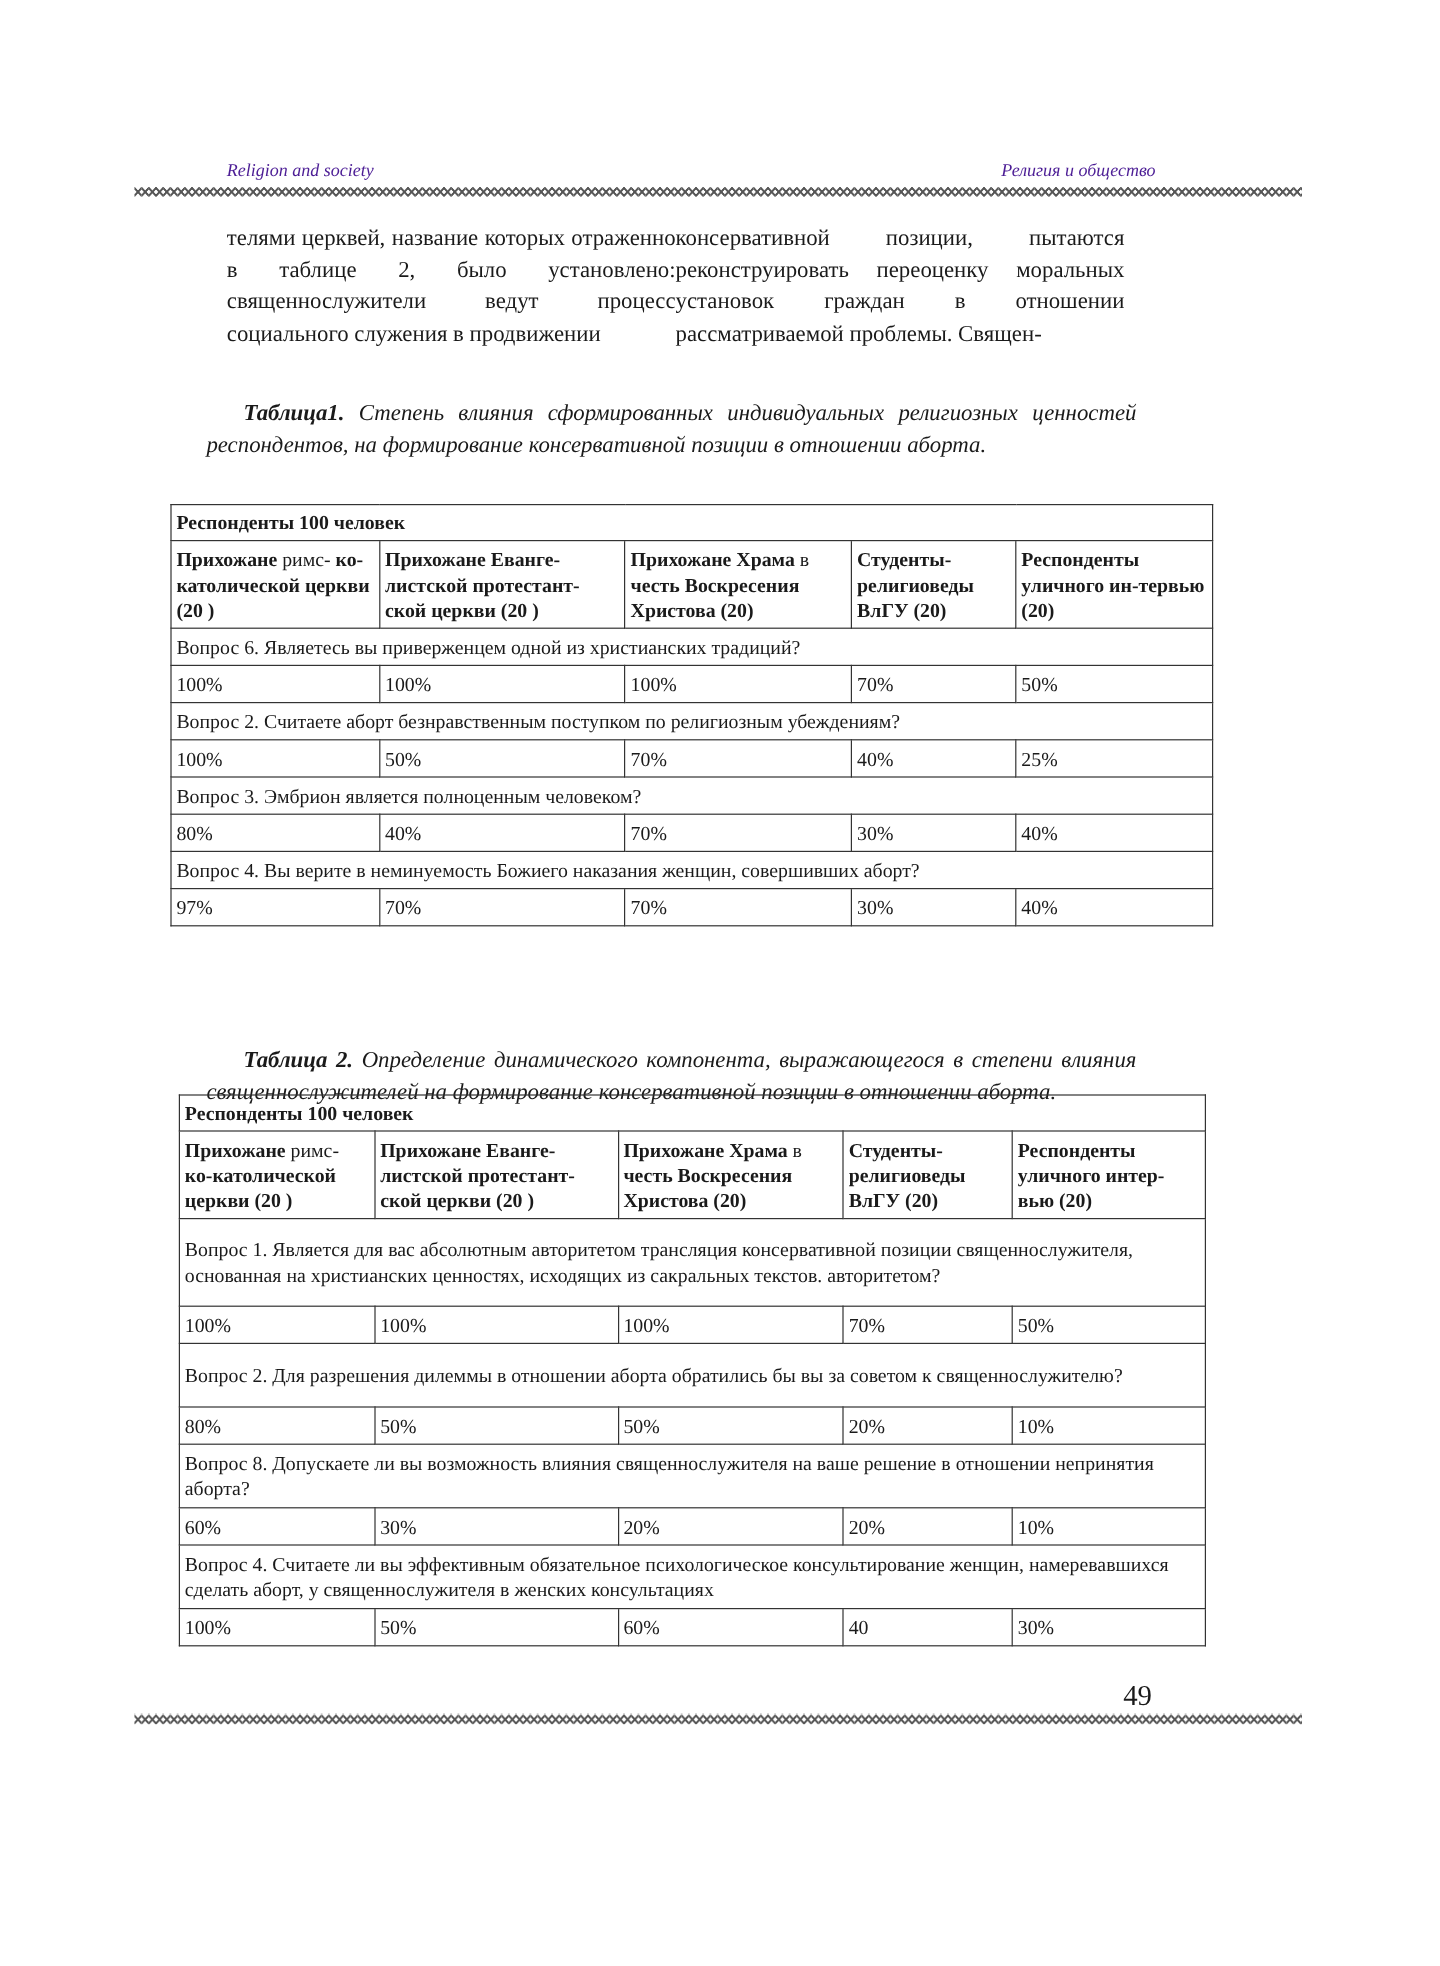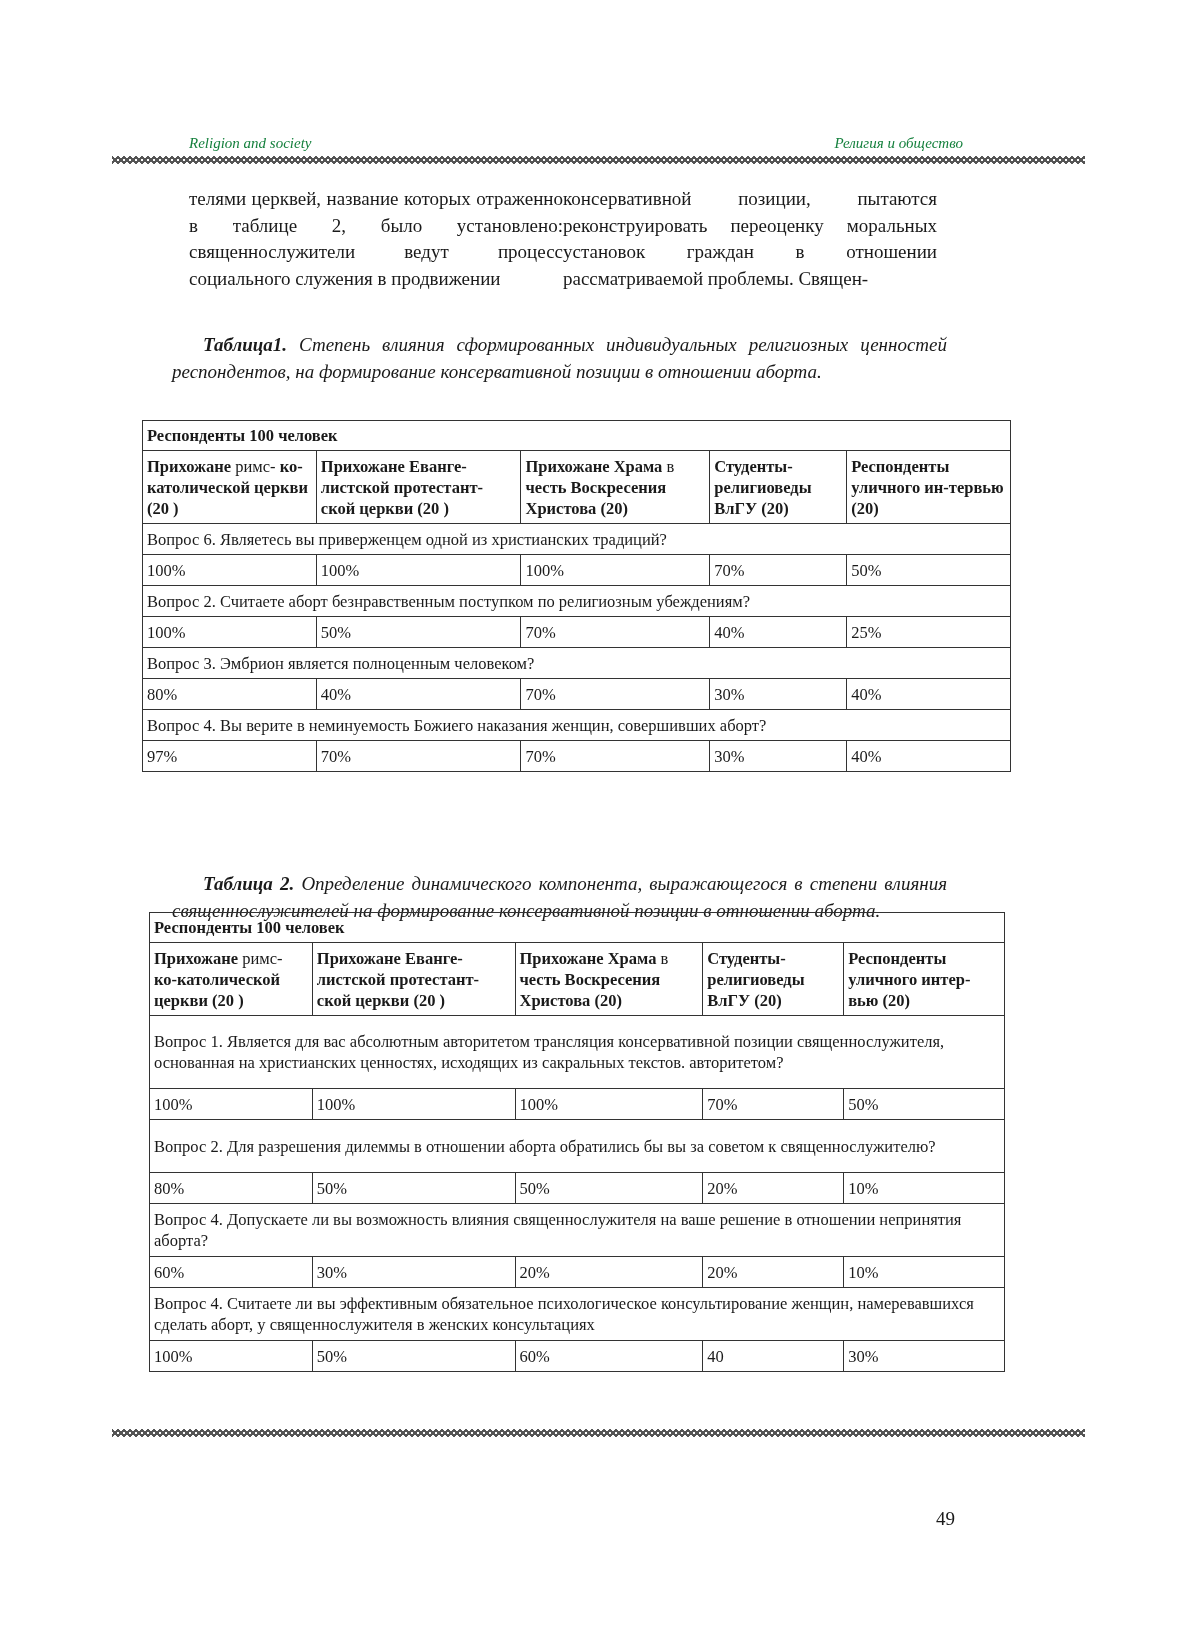--- a/index.html
+++ b/index.html
@@ -1,18 +1,18 @@
 <!DOCTYPE html>
 <html><head>
 <meta charset="utf-8">
 <style>
   html, body { margin: 0; padding: 0; background: #ffffff; }
   body { width: 1200px; height: 1638px; position: relative; overflow: hidden; color: #1a1a1a; font-family: "Liberation Serif", "DejaVu Serif", serif; }
 
-  .running-head { position: absolute; top: 135px; font-style: italic; font-size: 15px; color: #15803d; }
+  .running-head { position: absolute; top: 135px; font-style: italic; font-size: 15px; color: #4c1d95; }
   .running-head.left { left: 189px; }
   .running-head.right { right: 237px; }
 
   .wave { position: absolute; left: 112px; width: 973px; height: 9px;
     background-image:
       linear-gradient(45deg, transparent 38%, #555 38%, #555 55%, transparent 55%),
       linear-gradient(-45deg, transparent 38%, #555 38%, #555 55%, transparent 55%);
     background-size: 6px 9px; background-repeat: repeat-x; }
   .wave.top { top: 155px; }
   .wave.bottom { top: 1428px; }
@@ -31,21 +31,21 @@
   table.t1 { left: 142px; top: 420px; width: 869px; }
   table.t2 { left: 149px; top: 912px; width: 856px; }
   .hdr-total { font-weight: bold; height: 30px; }
   .hdr-col td { font-weight: bold; height: 72px; }
   .hdr-col .n { font-weight: normal; }
   .q td { height: 30px; }
   .q2 td { height: 52px; }
   .q3 td { height: 72px; }
   .v td { height: 30px; }
 
-  .page-number { position: absolute; top: 1508px; left: 936px; font-size: 19px; }
+  .page-number { position: absolute; top: 1401px; left: 936px; font-size: 24px; }
 </style>
 </head>
 <body>
 
 <div class="running-head left">Religion and society</div>
 <div class="running-head right">Религия и общество</div>
 <div class="wave top"></div>
 
 <div class="body-text">
   <div class="col">
@@ -155,21 +155,21 @@
         <td colspan="5">Вопрос 2. Для разрешения дилеммы в отношении аборта обратились бы вы за советом к священнослужителю?</td>
       </tr>
   <tr class="v">
         <td>80%</td>
         <td>50%</td>
         <td>50%</td>
         <td>20%</td>
         <td>10%</td>
       </tr>
   <tr class="q2">
-        <td colspan="5">Вопрос 4. Допускаете ли вы возможность влияния священнослужителя на ваше решение в отношении непринятия аборта?</td>
+        <td colspan="5">Вопрос 8. Допускаете ли вы возможность влияния священнослужителя на ваше решение в отношении непринятия аборта?</td>
       </tr>
   <tr class="v">
         <td>60%</td>
         <td>30%</td>
         <td>20%</td>
         <td>20%</td>
         <td>10%</td>
       </tr>
   <tr class="q2">
         <td colspan="5">Вопрос 4. Считаете ли вы эффективным обязательное психологическое консультирование женщин, намеревавшихся сделать аборт, у священнослужителя в женских консультациях</td>

